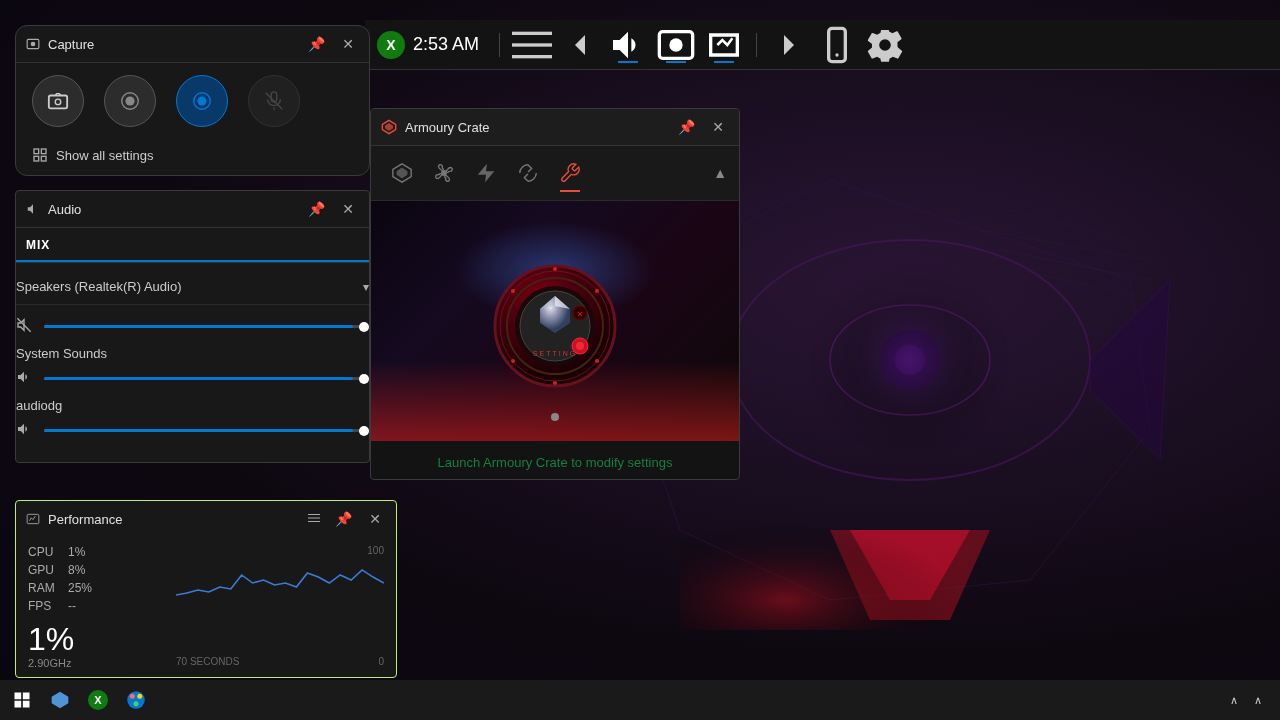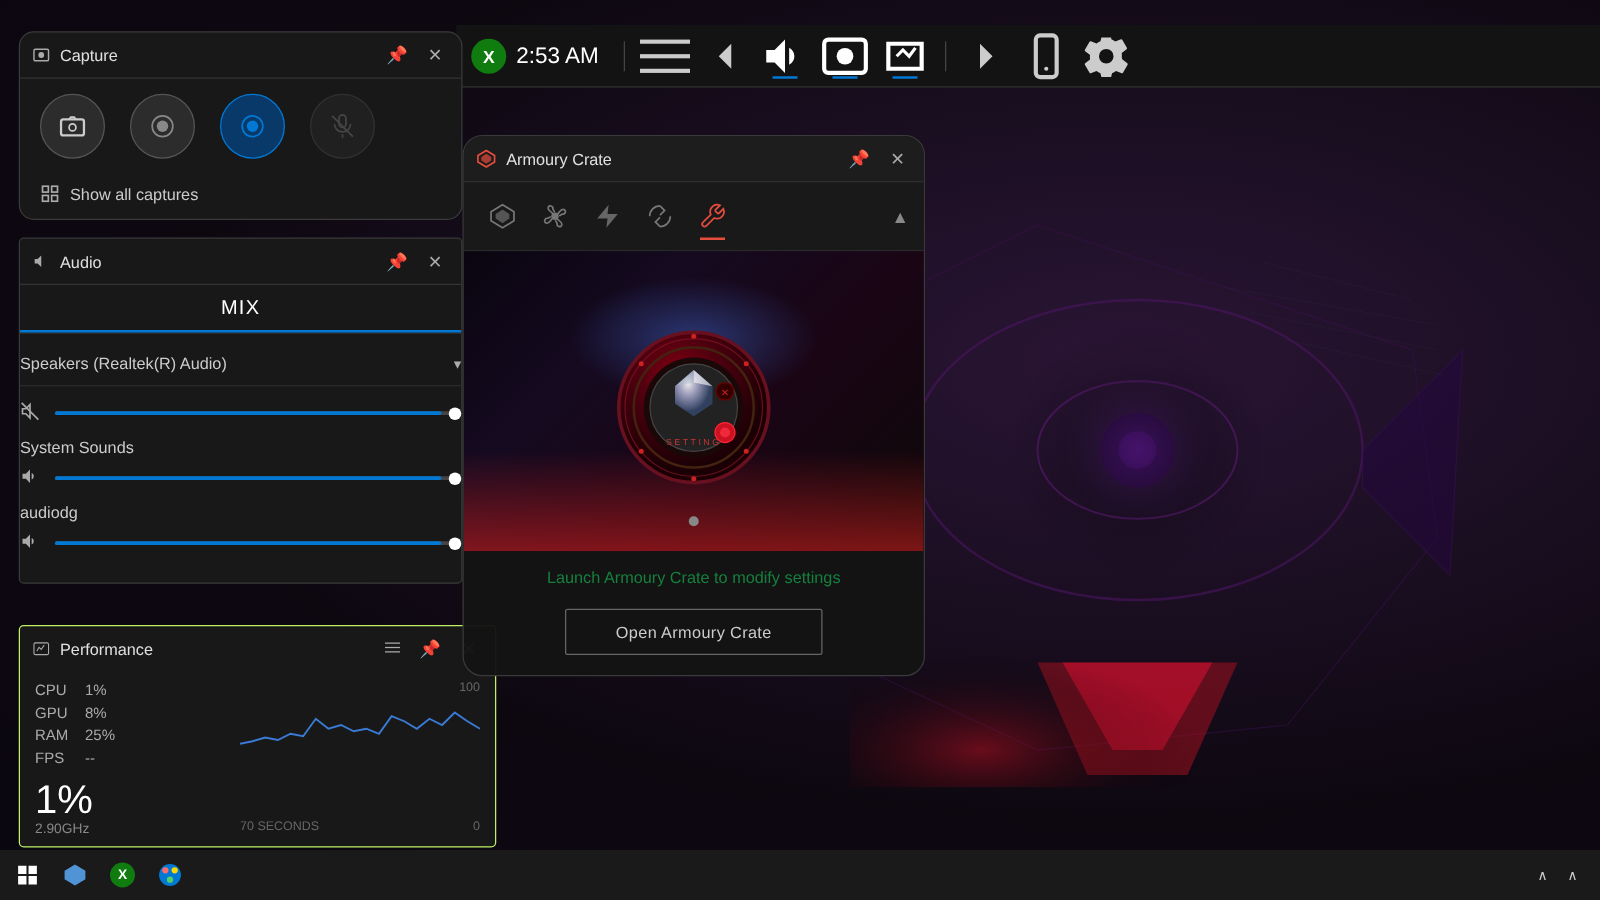--- a/index.html
+++ b/index.html
@@ -221,24 +221,23 @@
       border-radius: 4px;
       z-index: 60;
     }
     .audio-tabs {
       display: flex;
       border-bottom: 1px solid #333;
     }
     .audio-tab {
       flex: 1;
       padding: 10px;
-      text-align: center;
       color: #aaa;
-      font-size: 16px;
-      font-weight: 400;
+      font-size: 12px;
+      font-weight: 700;
       cursor: pointer;
       letter-spacing: 1px;
       position: relative;
     }
     .audio-tab.active {
       color: white;
     }
     .audio-tab.active::after {
       content: '';
       position: absolute;
@@ -309,21 +308,21 @@
     .perf-header {
       display: flex;
       align-items: center;
       padding: 8px 10px;
     }
     .perf-icon { color: #aaa; margin-right: 8px; font-size: 14px; }
     .perf-title { color: #e0e0e0; font-size: 13px; font-weight: 500; flex: 1; }
     .perf-content {
       display: flex;
       padding: 8px 12px;
-      gap: 24px;
+      gap: 8px;
     }
     .perf-stats {
       display: flex;
       flex-direction: column;
       gap: 4px;
       min-width: 140px;
     }
     .perf-row {
       display: flex;
       align-items: baseline;
@@ -358,21 +357,21 @@
     }
 
     
     .panel-armoury {
       position: absolute;
       top: 108px;
       left: 370px;
       width: 370px;
       background: rgba(20, 20, 20, 0.97);
       border: 1px solid #3a3a3a;
-      border-radius: 16px;
+      border-radius: 4px;
       z-index: 60;
       overflow: hidden;
     }
     .armoury-header {
       display: flex;
       align-items: center;
       padding: 8px 10px;
       background: rgba(30, 30, 30, 0.98);
       border-bottom: 1px solid #333;
     }
@@ -637,21 +636,21 @@
       </svg>
     </div>
   </div>
   <div class="show-captures">
     <svg width="16" height="16" viewBox="0 0 24 24" fill="none" stroke="#aaa" stroke-width="2">
       <rect x="3" y="3" width="7" height="7"></rect>
         <rect x="14" y="3" width="7" height="7"></rect>
         <rect x="3" y="14" width="7" height="7"></rect>
         <rect x="14" y="14" width="7" height="7"></rect>
     </svg>
-    <span>Show all captures</span>
+    <span>Show all settings</span>
   </div>
 </div>
 
 <div class="panel-audio">
   <div class="panel-header">
     <div class="panel-title">
       <svg width="14" height="14" viewBox="0 0 24 24" fill="#aaa">
           <path d="M3 9v6h4l5 5V4L7 9H3z"></path>
         </svg>
       <span>Audio</span>
@@ -858,23 +857,20 @@
 
       <circle cx="95" cy="62" r="7" fill="#330000" stroke="#660000" stroke-width="1"></circle>
       <text x="95" y="66" text-anchor="middle" font-size="8" fill="#cc2222">✕</text>
     </svg>
     <div class="armoury-glow-red"></div>
     <div class="armoury-dot"></div>
   </div>
   <div class="armoury-caption">
     <span class="armoury-caption-text">Launch Armoury Crate to modify settings</span>
   </div>
-  <div class="armoury-btn-row">
-    <button class="armoury-open-btn">Open Armoury Crate</button>
-  </div>
 </div>
 
 <div class="taskbar">
   <div class="taskbar-icon">
     <svg width="18" height="18" viewBox="0 0 24 24" fill="white">
         <path d="M3 3h8v8H3zm10 0h8v8h-8zM3 13h8v8H3zm10 0h8v8h-8z"></path>
       </svg>
   </div>
   <div class="taskbar-icon" style="color:#5094d6;">
     <svg width="18" height="18" viewBox="0 0 24 24" fill="#5094d6">

